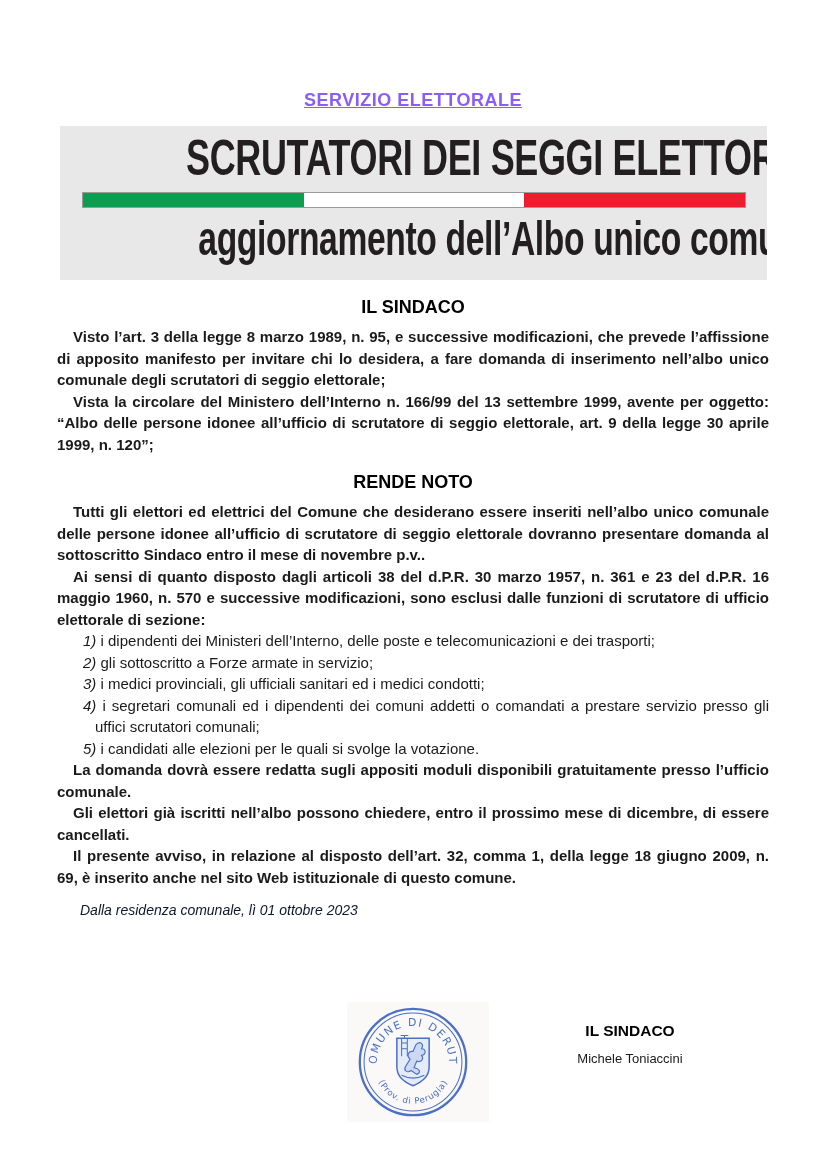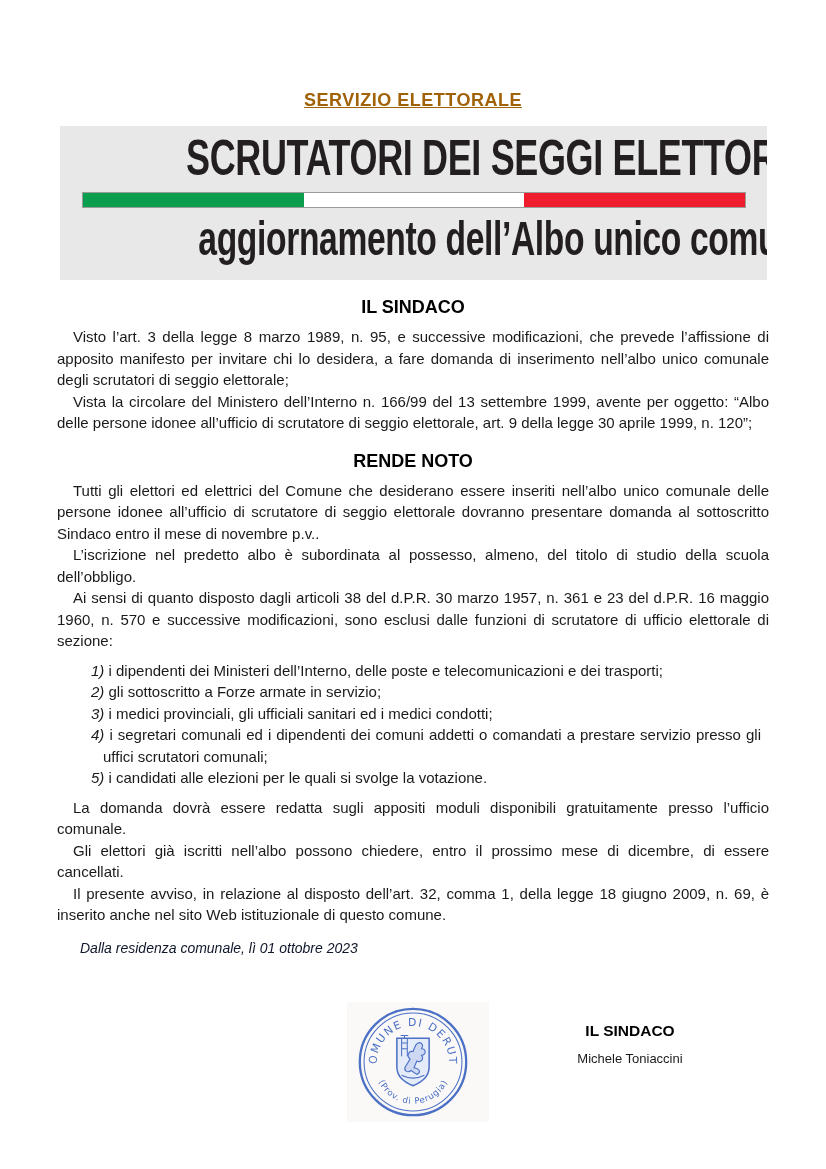--- a/index.html
+++ b/index.html
@@ -13,21 +13,21 @@
   }
   .page { position: absolute; inset: 0; }
 
   
   .title-wrap { text-align: center; padding-top: 90px; }
   .doc-title {
     display: inline-block;
     font-size: 18px; font-weight: bold;
     letter-spacing: 0.5px;
     text-decoration: underline;
-    color: #a16207;
+    color: #8b5cf6;
   }
 
   
   .banner {
     margin: 15px 59px 0 60px;
     height: 154px;
     background: var(--banner-bg, #e8e8e8);
     text-align: center;
     overflow: hidden;
   }
@@ -48,23 +48,23 @@
   .body-col { padding: 0 57px; }
   .section-heading {
     text-align: center; font-weight: bold;
     font-size: 18px; line-height: 22px;
     color: #000;
     margin: 16px 0 8px 0;
   }
   .para {
     font-size: 15px; line-height: 21.5px;
     text-align: justify; text-indent: 16px;
-    margin: 0; color: #1a1a1a;
+    margin: 0; color: #1a1a1a; font-weight: bold;
   }
-  .excl-list { margin: 8px; }
+  .excl-list { margin: 0; }
   .excl-item {
     font-size: 15px; line-height: 21.5px;
     text-align: justify;
     padding-left: 38px; text-indent: -12px;
     margin: 0;
   }
   .excl-item .num { font-style: italic; }
 
   .dateline {
     font-style: italic; font-size: 14px;
@@ -119,21 +119,20 @@
   </div>
 
   <div class="body-col">
 
     <div class="section-heading">IL SINDACO</div>
     <p class="para">Visto l’art. 3 della legge 8 marzo 1989, n. 95, e successive modificazioni, che prevede l’affissione di apposito manifesto per invitare chi lo desidera, a fare domanda di inserimento nell’albo unico comunale degli scrutatori di seggio elettorale;</p>
     <p class="para">Vista la circolare del Ministero dell’Interno n. 166/99 del 13 settembre 1999, avente per oggetto: “Albo delle persone idonee all’ufficio di scrutatore di seggio elettorale, art. 9 della legge 30 aprile 1999, n. 120”;</p>
 
     <div class="section-heading">RENDE NOTO</div>
     <p class="para">Tutti gli elettori ed elettrici del Comune che desiderano essere inseriti nell’albo unico comunale delle persone idonee all’ufficio di scrutatore di seggio elettorale dovranno presentare domanda al sottoscritto Sindaco entro il mese di novembre p.v..</p>
-    <p class="para">L’iscrizione nel predetto albo è subordinata al possesso, almeno, del titolo di studio della scuola dell’obbligo.</p>
     <p class="para">Ai sensi di quanto disposto dagli articoli 38 del d.P.R. 30 marzo 1957, n. 361 e 23 del d.P.R. 16 maggio 1960, n. 570 e successive modificazioni, sono esclusi dalle funzioni di scrutatore di ufficio elettorale di sezione:</p>
 
     <div class="excl-list">
       <p class="excl-item"><span class="num">1)</span> <span>i dipendenti dei Ministeri dell’Interno, delle poste e telecomunicazioni e dei trasporti;</span></p>
       <p class="excl-item"><span class="num">2)</span> <span>gli sottoscritto a Forze armate in servizio;</span></p>
       <p class="excl-item"><span class="num">3)</span> <span>i medici provinciali, gli ufficiali sanitari ed i medici condotti;</span></p>
       <p class="excl-item"><span class="num">4)</span> <span>i segretari comunali ed i dipendenti dei comuni addetti o comandati a prestare servizio presso gli uffici scrutatori comunali;</span></p>
       <p class="excl-item"><span class="num">5)</span> <span>i candidati alle elezioni per le quali si svolge la votazione.</span></p>
     </div>
 

